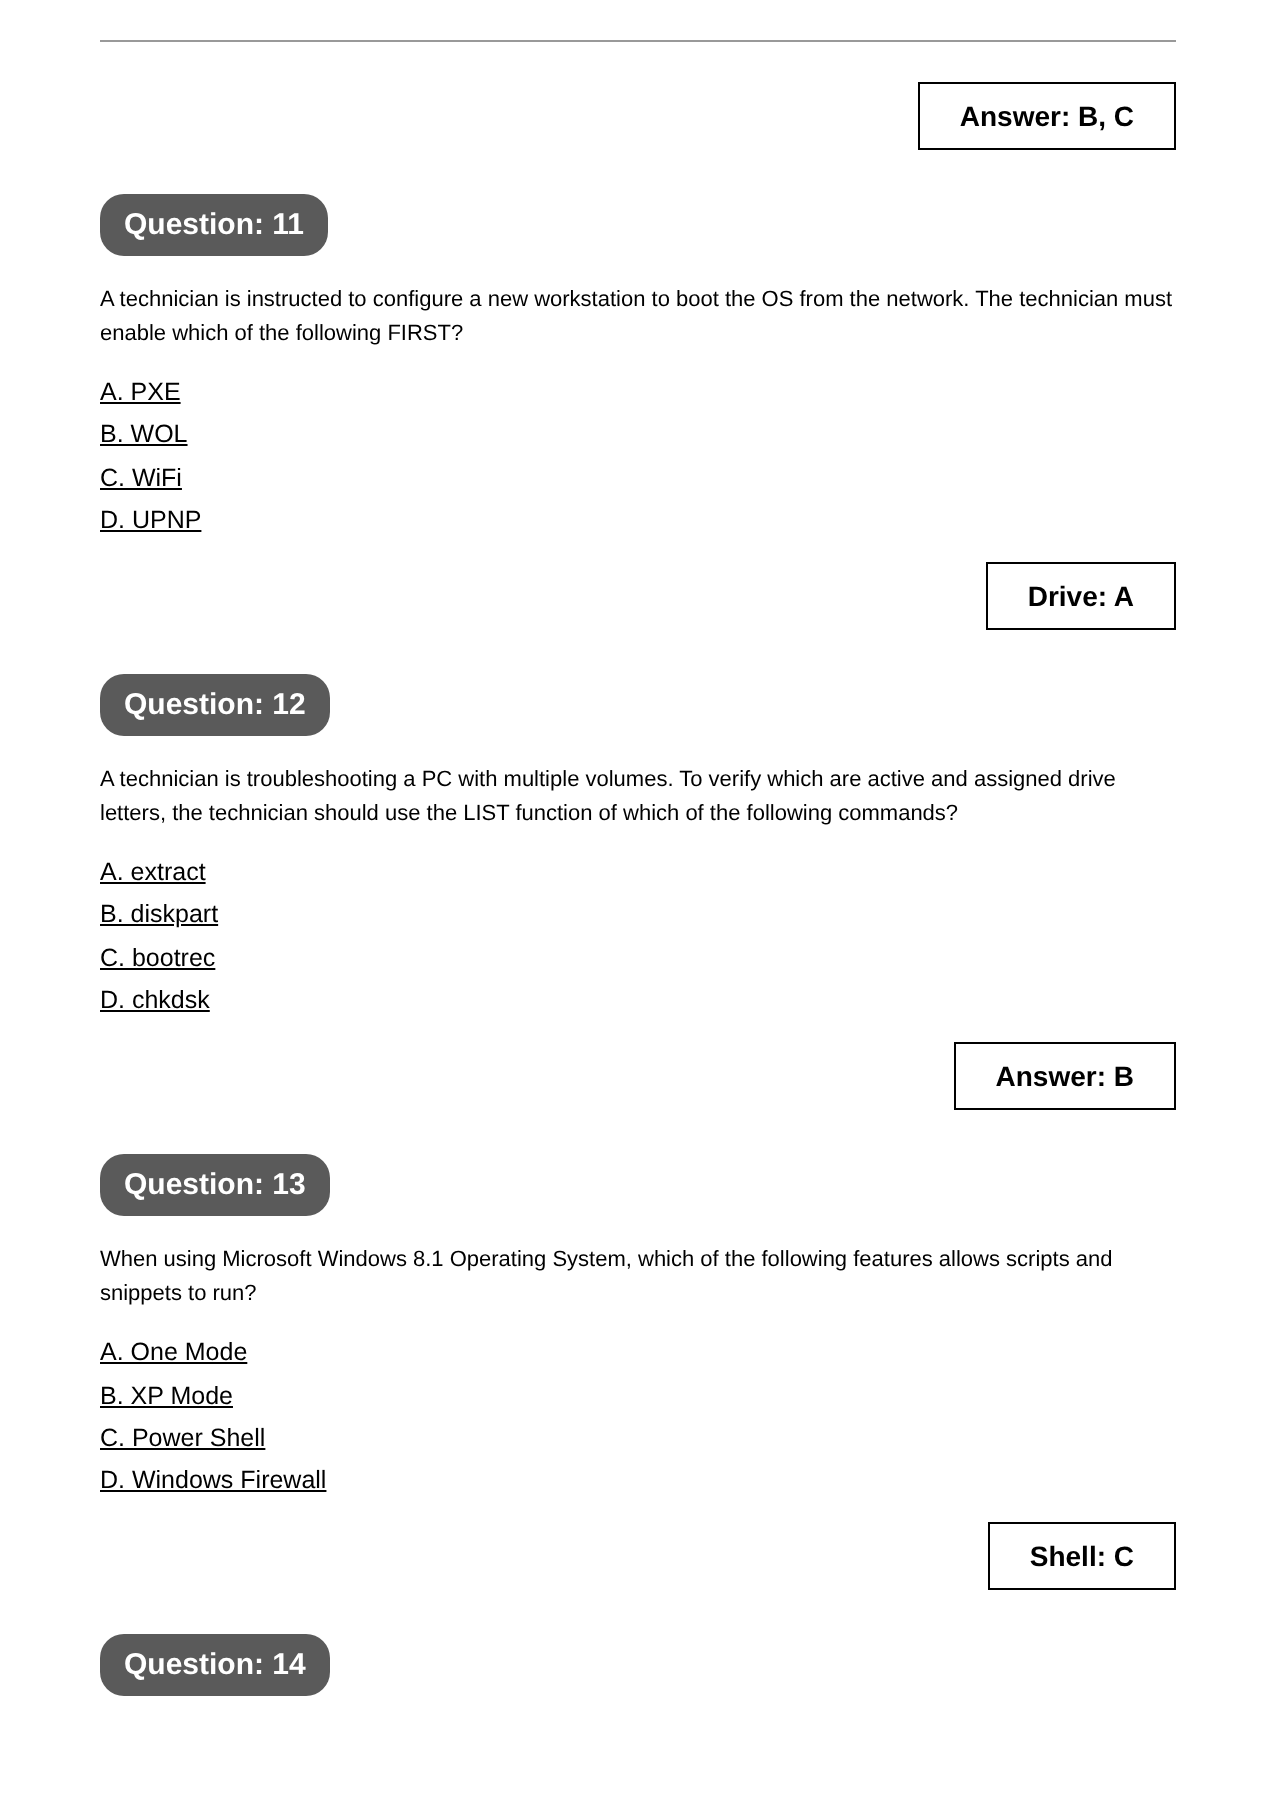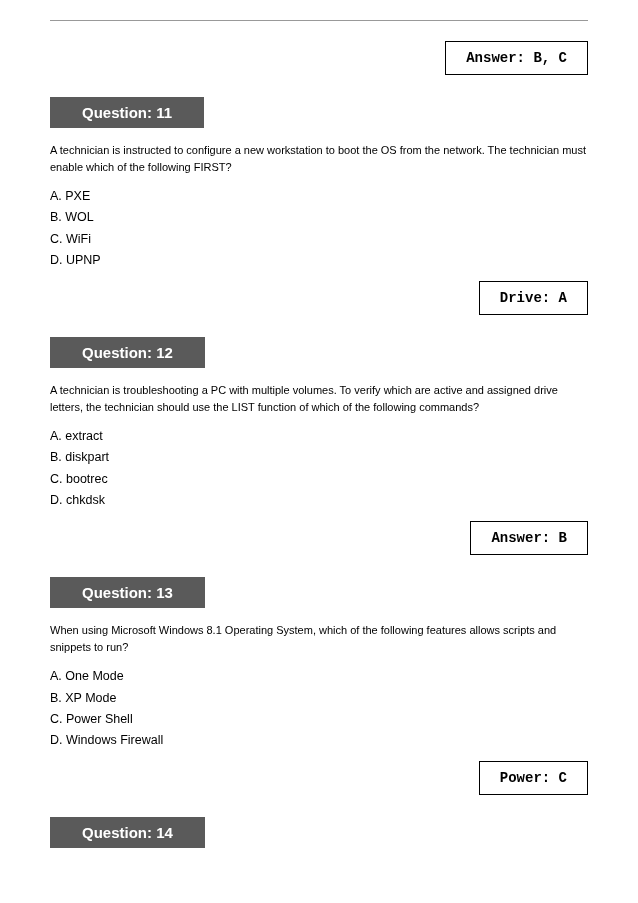--- a/index.html
+++ b/index.html
@@ -32,53 +32,54 @@
 
     .answer-box {
       border: 1.5px solid #000;
       padding: 8px 20px;
       display: inline-block;
       float: right;
       font-weight: bold;
       font-size: 14px;
       margin-bottom: 10px;
       clear: both;
-      font-family: Liberation Mono, monospace;
     }
 
     .answer-row {
       display: flex;
       justify-content: flex-end;
       margin-bottom: 12px;
     }
 
     .question-header {
       background: #5a5a5a;
       color: #fff;
-      padding: 7px 32px;
+      padding: 7px 12px;
       font-weight: bold;
       font-size: 15px;
       display: inline-block;
       margin-bottom: 14px;
+      border-radius: 12px;
     }
 
     .question-block {
       margin-bottom: 10px;
     }
 
     .question-text {
       font-size: 11px;
       line-height: 1.55;
       margin-bottom: 10px;
     }
 
     .options {
       font-size: 12.5px;
       line-height: 1.7;
       margin-bottom: 10px;
+      text-decoration: underline;
     }
 
     .section {
       margin-bottom: 6px;
     }
   </style>
 </head>
 <body>
 
 <div class="page-container">
@@ -130,21 +131,21 @@
     <div class="options">
       <div>A. One Mode</div>
       <div>B. XP Mode</div>
       <div>C. Power Shell</div>
       <div>D. Windows Firewall</div>
     </div>
   </div>
 
   <div class="answer-row">
     <div class="answer-box">
-      <span>Power: C</span>
+      <span>Shell: C</span>
     </div>
   </div>
 
   <div class="question-block section">
     <div class="question-header">Question: 14</div>
   </div>
 
 </div>
 
 </body></html>

